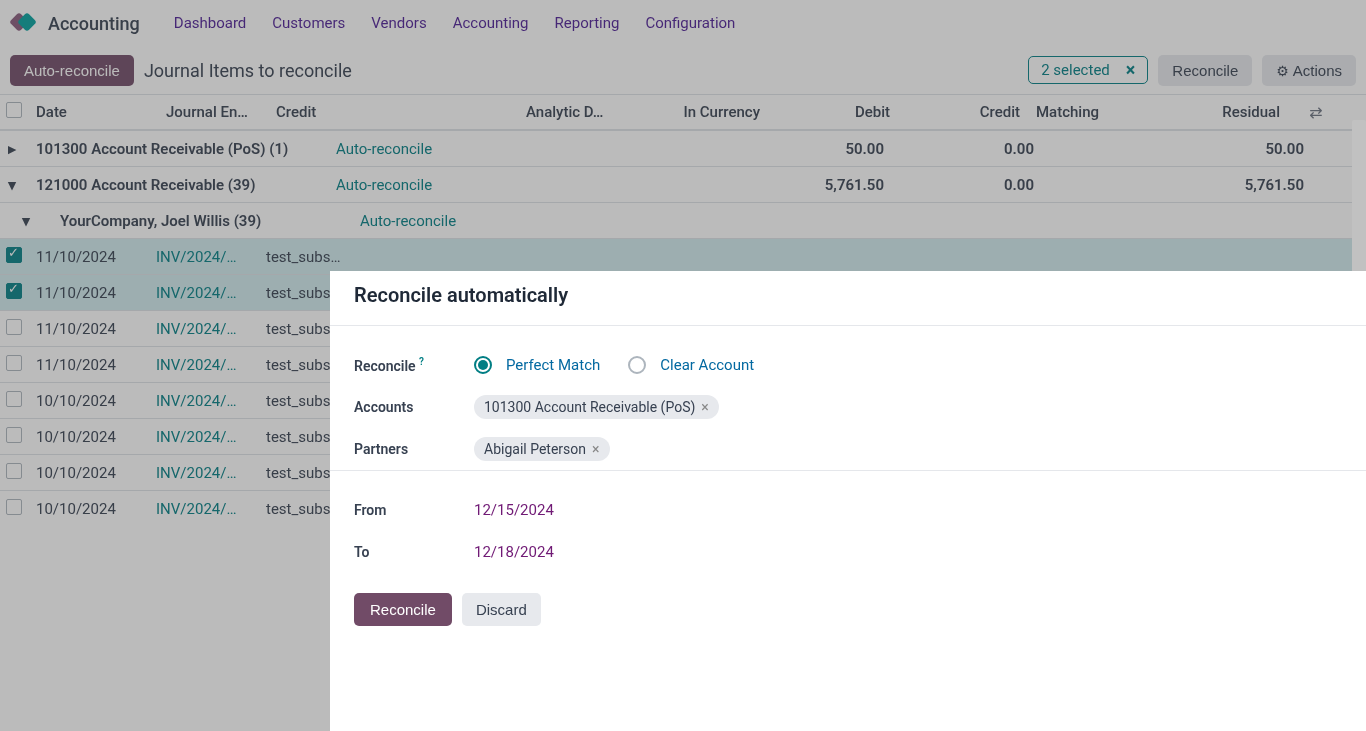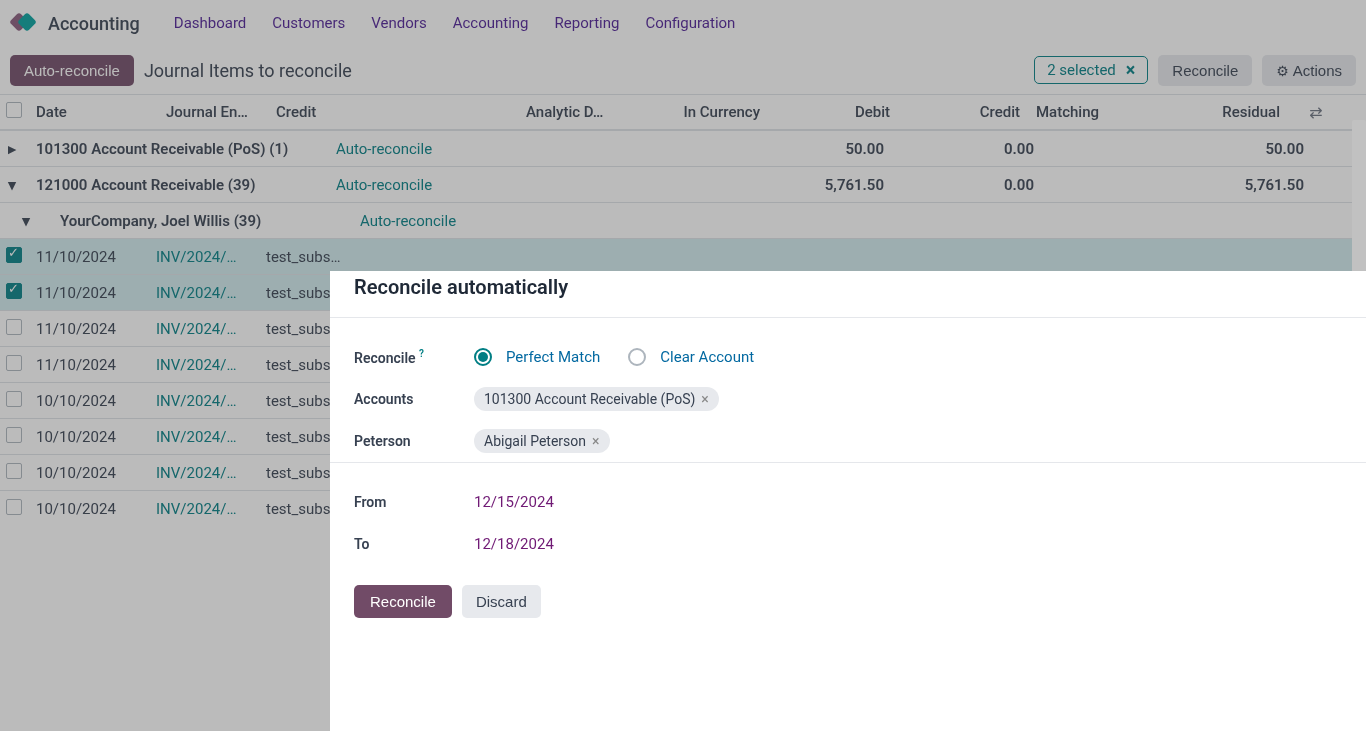--- a/index.html
+++ b/index.html
@@ -9,42 +9,42 @@
   .logo { width: 24px; height: 24px; position: relative; }
   .logo::before { content: ""; position: absolute; width: 14px; height: 14px; background: #875A7B; border-radius: 3px; transform: rotate(45deg); top: 4px; left: 2px; }
   .logo::after { content: ""; position: absolute; width: 14px; height: 14px; background: #00A09D; border-radius: 3px; transform: rotate(45deg); top: 4px; left: 10px; }
   .appname { font-size: 18px; color: #374151; font-weight: 500; margin-left: -6px; }
   .navlinks { display: flex; gap: 26px; margin-left: 14px; }
   .navlinks span { font-size: 15px; color: #4c1d95; cursor: pointer; }
   .subbar { display: flex; align-items: center; height: 48px; padding: 6px 10px; gap: 10px; }
   .auto-btn { background: #714B67; color: #fff; border: none; padding: 7px 14px; border-radius: 5px; font-size: 15px; cursor: pointer; }
   .page-title { font-size: 18px; color: #374151; }
   .spacer { flex: 1; }
-  .sel-chip { border: 1.5px solid #017E84; color: #017E84; background: #fff; padding: 4px 12px; border-radius: 5px; display: flex; align-items: center; gap: 10px; font-size: 15px; }
+  .sel-chip { border: 1.5px solid #017E84; color: #017E84; background: #fff; padding: 4px 12px; border-radius: 5px; display: flex; align-items: center; gap: 16px; font-size: 15px; }
   .sel-x { color: #017E84; font-weight: bold; cursor: pointer; font-size: 18px; line-height: 14px; }
   .btn-grey { background: #E7E9ED; color: #374151; border: none; padding: 7px 14px; border-radius: 5px; font-size: 15px; cursor: pointer; }
   .btn-grey.gear::before { content: "⚙"; margin-right: 4px; font-size: 14px; }
   .table { width: 100%; }
   .thead, .trow { display: grid; grid-template-columns: 30px 130px 110px 250px 120px 130px 130px 130px 120px 140px 40px; align-items: center; height: 36px; border-top: 1px solid #dee2e6; padding: 0 6px; font-size: 15px; }
   .thead { color: #374151; font-weight: 500; border-bottom: 1px solid #dee2e6; }
   .th-settings { font-size: 16px; color: #6B7280; text-align: center; cursor: pointer; }
   .trow.group { grid-template-columns: 30px 300px auto 150px 150px 120px 150px 40px; font-weight: 600; }
   .trow .link { color: #017E84; font-weight: 400; }
   .caret { display: inline-block; width: 12px; text-align: center; color: #374151; }
   .ck { width: 16px; height: 16px; border: 1px solid #adb5bd; border-radius: 2px; display: inline-block; }
   .ck.on { background: #017E84; border-color: #017E84; position: relative; }
   .ck.on::after { content: "✓"; color: #fff; position: absolute; top: -3px; left: 1px; font-size: 13px; }
   .num { text-align: right; padding-right: 16px; }
   .trunc { white-space: nowrap; overflow: hidden; text-overflow: ellipsis; }
   .trow.sub { grid-template-columns: 40px 300px auto 160px 40px; padding-left: 20px; font-weight: 600; }
   .trow.data { grid-template-columns: 30px 120px 110px 240px 120px 140px 140px 140px 110px 140px 40px; }
   .trow.data.sel { background: #d1ecef; }
   .overlay { position: absolute; inset: 0; background: rgba(60,60,60,0.35); }
   .modal { position: absolute; top: 271px; left: 330px; right: 0; bottom: 0; background: #fff; }
-  .modal-inner { padding: 4px 24px 0 24px; }
+  .modal-inner { padding: 12px 24px 0 24px; }
   .modal-title { font-size: 20px; font-weight: 600; color: #1F2937; margin-bottom: 18px; }
   .modal hr { border: none; border-top: 1px solid #e5e7eb; margin: 0 -24px 18px -24px; }
   .frow { display: flex; align-items: center; min-height: 42px; gap: 10px; }
   .flabel { width: 110px; font-weight: 600; color: #374151; font-size: 14px; }
   .help-q { color: #017E84; font-size: 10px; vertical-align: super; }
   .radio { width: 18px; height: 18px; border-radius: 50%; border: 2px solid #adb5bd; display: inline-flex; align-items: center; justify-content: center; margin-right: 4px; }
   .radio.on { border-color: #017E84; }
   .radio.on::after { content: ""; width: 10px; height: 10px; border-radius: 50%; background: #017E84; }
   .rlabel { font-size: 15px; color: #0369a1; margin-right: 18px; }
   .tag { background: #E7E9ED; border-radius: 14px; padding: 4px 10px; font-size: 14px; color: #374151; display: inline-flex; align-items: center; gap: 6px; }
@@ -253,21 +253,21 @@
         <span class="rlabel">Clear Account</span>
       </div>
       <div class="frow">
         <span class="flabel">Accounts</span>
         <span class="tag">
           <span>101300 Account Receivable (PoS)</span>
           <span class="tx">×</span>
         </span>
       </div>
       <div class="frow">
-        <span class="flabel">Peterson</span>
+        <span class="flabel">Partners</span>
         <span class="tag">
           <span>Abigail Peterson</span>
           <span class="tx">×</span>
         </span>
       </div>
       <hr class="modal-sep2">
       <div class="frow">
         <span class="flabel">From</span>
         <span class="fval">12/15/2024</span>
       </div>

